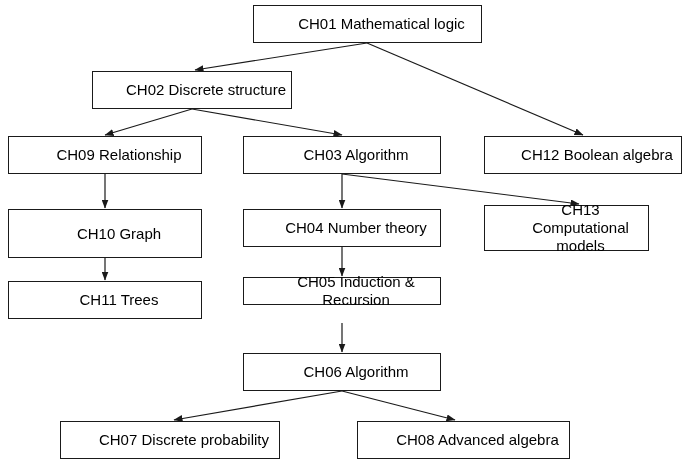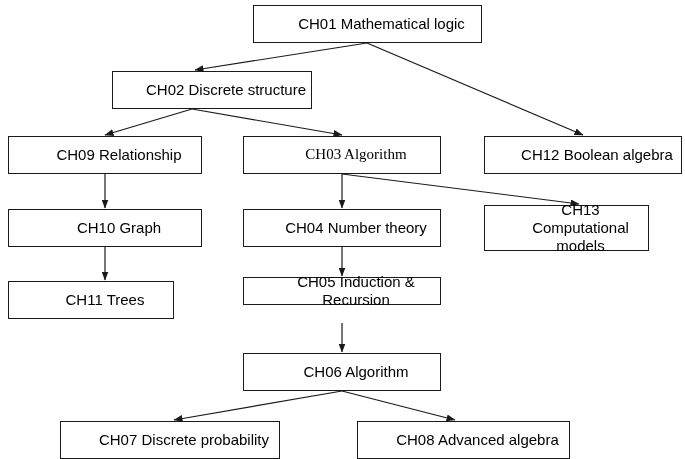--- a/index.html
+++ b/index.html
@@ -39,21 +39,21 @@
     font-family: "Liberation Sans", sans-serif;
     z-index: 2;
     padding-left: 28px;
   }
   .node .node-label {
     display: block;
     padding: 0 4px;
     white-space: pre-line;
   }
   .node.serif {
-    font-family: Liberation Serif, serif;
+    font-family: Liberation Sans, sans-serif;
     font-size: 15px;
   }
 </style>
 </head>
 <body>
 
 <div id="diagram-root">
 
   <svg id="edge-layer" viewBox="0 0 685 459" width="685" height="459" xmlns="http://www.w3.org/2000/svg">
     <defs>
@@ -74,43 +74,43 @@
         <line x1="342" y1="323" x2="342" y2="352" stroke="#1a1a1a" stroke-width="1.2" marker-end="url(#arrowhead)"></line>
         <line x1="342" y1="391" x2="174" y2="420" stroke="#1a1a1a" stroke-width="1.2" marker-end="url(#arrowhead)"></line>
         <line x1="342" y1="391" x2="455" y2="420" stroke="#1a1a1a" stroke-width="1.2" marker-end="url(#arrowhead)"></line>
       </g>
   </svg>
 
   <div id="node-layer">
       <div class="node" style="left: 253px; top: 5px; width: 229px; height: 38px;">
         <span class="node-label">CH01 Mathematical logic</span>
       </div>
-      <div class="node" style="left: 92px; top: 71px; width: 200px; height: 38px; margin-left: 20px;">
+      <div class="node" style="left: 92px; top: 71px; width: 200px; height: 38px;">
         <span class="node-label">CH02 Discrete structure</span>
       </div>
       <div class="node" style="left: 8px; top: 136px; width: 194px; height: 38px;">
         <span class="node-label">CH09 Relationship</span>
       </div>
       <div class="node serif" style="left: 243px; top: 136px; width: 198px; height: 38px;">
         <span class="node-label">CH03 Algorithm</span>
       </div>
       <div class="node" style="left: 484px; top: 136px; width: 198px; height: 38px;">
         <span class="node-label">CH12 Boolean algebra</span>
       </div>
-      <div class="node" style="left: 8px; top: 209px; width: 194px; height: 38px;">
+      <div class="node" style="left: 8px; top: 209px; width: 194px; height: 49px;">
         <span class="node-label">CH10 Graph</span>
       </div>
       <div class="node" style="left: 243px; top: 209px; width: 198px; height: 38px;">
         <span class="node-label">CH04 Number theory</span>
       </div>
       <div class="node" style="left: 484px; top: 205px; width: 165px; height: 46px;">
         <span class="node-label">CH13 Computational
 models</span>
       </div>
-      <div class="node" style="left: 8px; top: 281px; width: 166px; height: 38px;">
+      <div class="node" style="left: 8px; top: 281px; width: 194px; height: 38px;">
         <span class="node-label">CH11 Trees</span>
       </div>
       <div class="node" style="left: 243px; top: 277px; width: 198px; height: 28px;">
         <span class="node-label">CH05 Induction &amp;
 Recursion</span>
       </div>
       <div class="node" style="left: 243px; top: 353px; width: 198px; height: 38px;">
         <span class="node-label">CH06 Algorithm</span>
       </div>
       <div class="node" style="left: 60px; top: 421px; width: 220px; height: 38px;">

